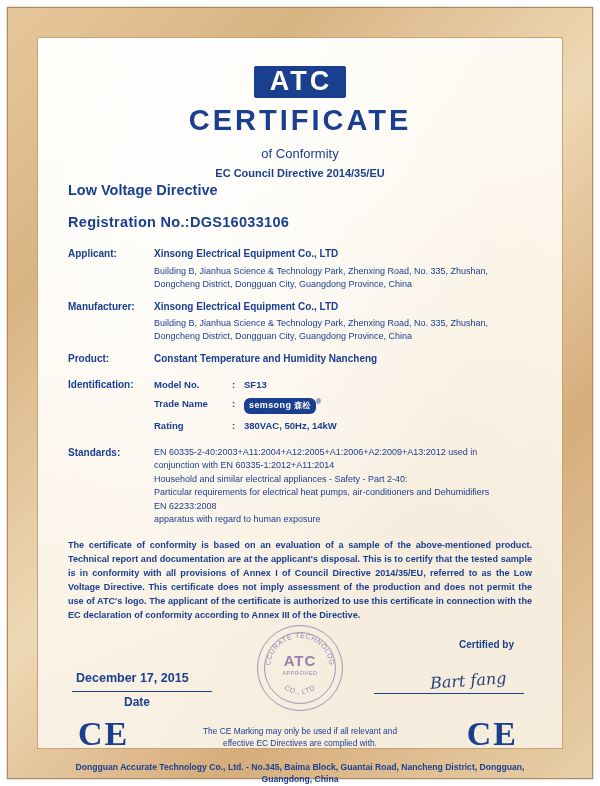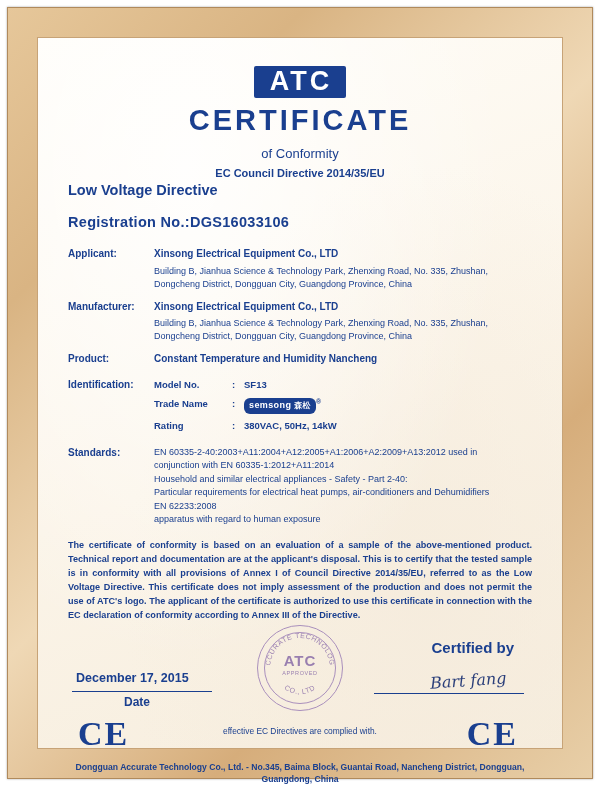--- a/index.html
+++ b/index.html
@@ -181,21 +181,21 @@
   .sig-area {
     position: relative;
     margin-top: 16px;
     height: 74px;
   }
   .certified-by {
     position: absolute;
     right: 18px;
     top: 0;
     color: #1a3f8f;
-    font-size: 15px;
+    font-size: 10px;
     font-weight: bold;
   }
   .sig-script {
     position: absolute;
     right: 26px;
     top: 32px;
     color: #2b3f7a;
     font-family: "DejaVu Serif", serif;
     font-style: italic;
     font-size: 16px;
@@ -425,20 +425,21 @@
             <text><textPath href="#arcBot" startOffset="50%" text-anchor="middle">CO., LTD</textPath></text>
           </svg>
           <div class="stamp-center">ATC</div>
           <div class="stamp-sub">APPROVED</div>
         </div>
       </div>
 
       <div class="ce-row">
         <div class="ce-mark ce-left">CE</div>
         <div class="ce-note">
+          <div>The CE Marking may only be used if all relevant and</div>
           <div>effective EC Directives are complied with.</div>
         </div>
         <div class="ce-mark ce-right">CE</div>
       </div>
 
       <div class="footer-addr">
         <div>Dongguan Accurate Technology Co., Ltd. - No.345, Baima Block, Guantai Road, Nancheng District, Dongguan,</div>
         <div>Guangdong, China</div>
       </div>
 

